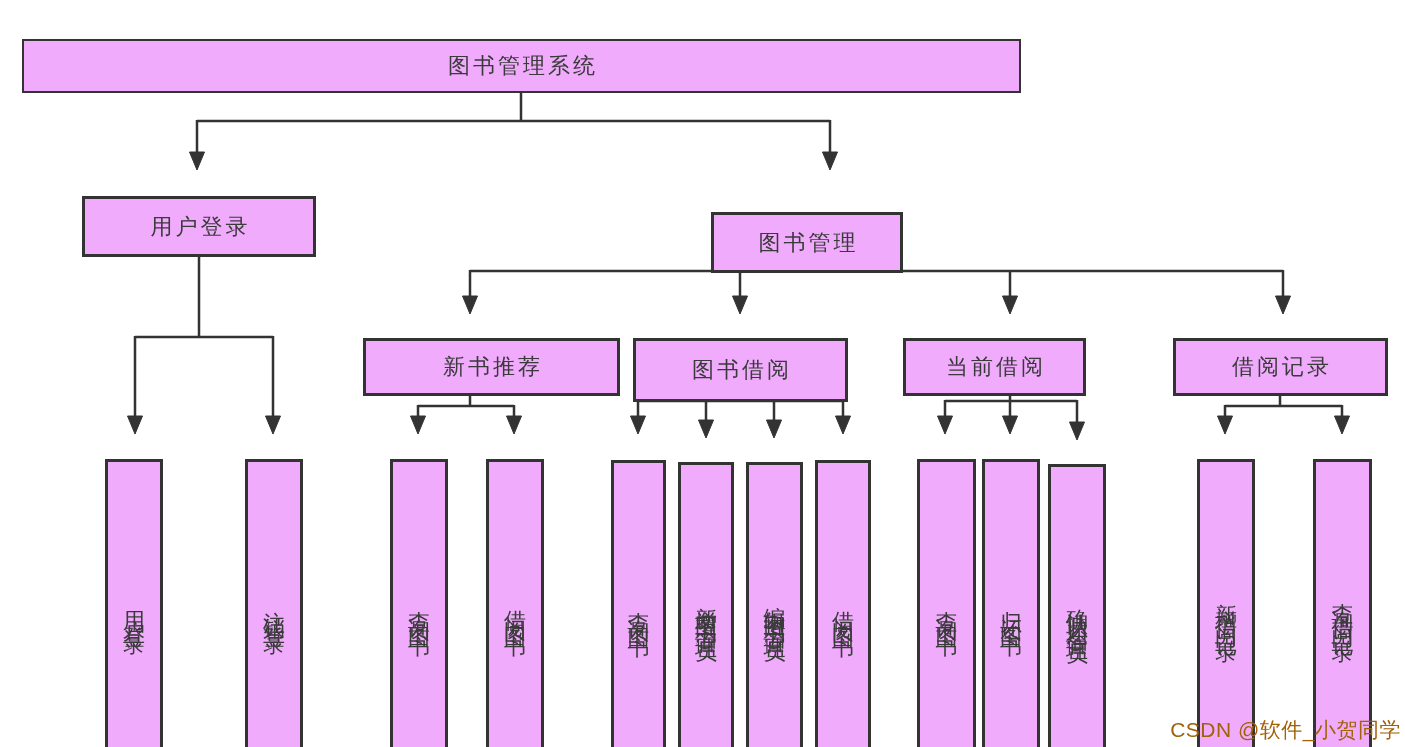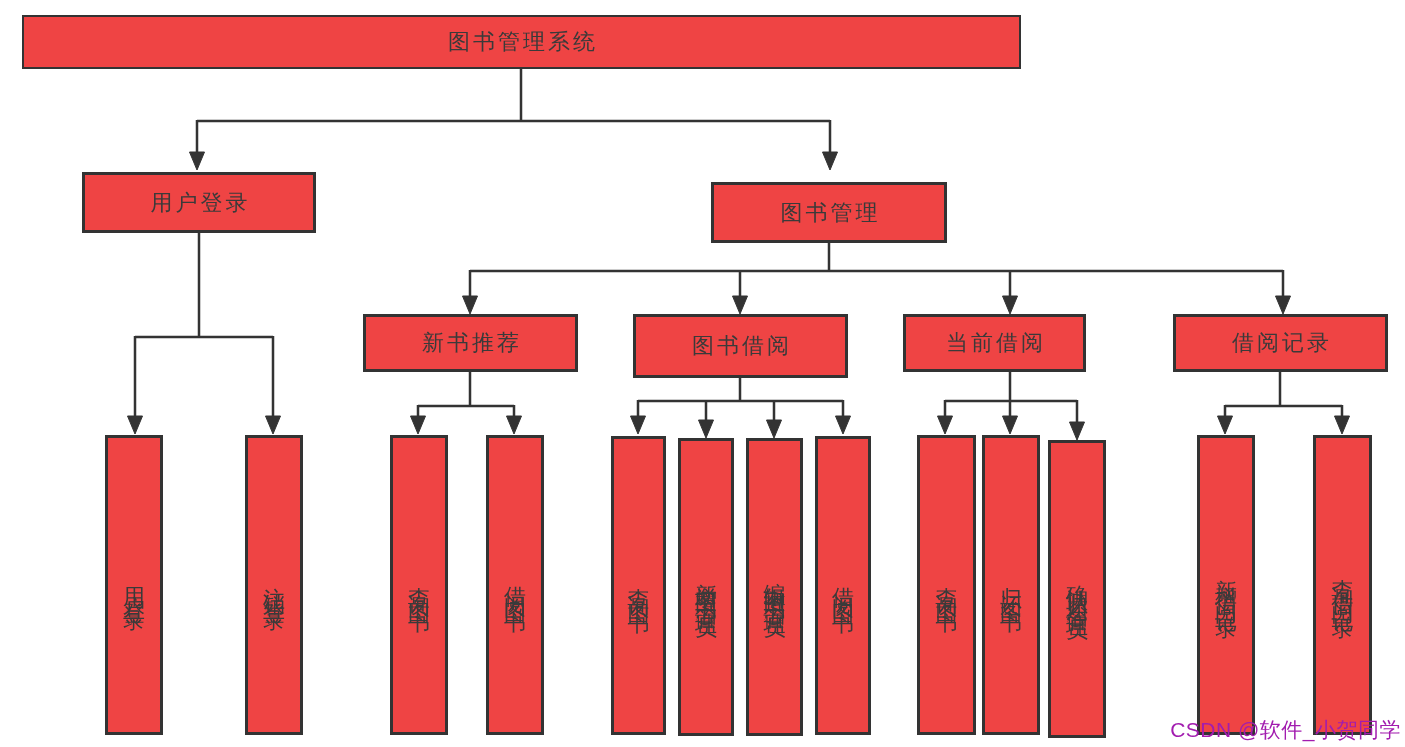--- a/index.html
+++ b/index.html
@@ -7,40 +7,40 @@
     position:relative;
     width:1405px;height:747px;
     overflow:hidden;
     font-family:"Liberation Sans","DejaVu Sans",sans-serif;
   }
   #edges{position:absolute;left:0;top:0;z-index:1;}
   .node{
     position:absolute;z-index:2;
     box-sizing:border-box;
     border:3px solid #333333;
-    background:#ef4444;
-    display:flex;align-items:center;justify-content:center;
+    background:#f0abfc;
+    display:flex;align-items:center;justify-content:center;margin-top:24px;
   }
   .node.root{border-width:2px;}
   .lbl{
     font-size:22px;color:#3a3a3a;
     letter-spacing:3px;white-space:nowrap;
     text-indent:3px; 
   }
   .v .lbl{
     writing-mode:vertical-rl;
     text-orientation:mixed;
     letter-spacing:8px;line-height:1;
     text-indent:0;
   }
   .v .lbl.tight{letter-spacing:5px;}
   #watermark{
     position:absolute;z-index:5;
     right:4px;bottom:3px;
-    font-size:21px;color:#a21caf;
+    font-size:21px;color:#a16207;
     letter-spacing:0.5px;white-space:nowrap;
   }
 </style>
 </head>
 <body>
 
 <svg id="edges" width="1405" height="747" viewBox="0 0 1405 747">
   <path fill="none" stroke="#333333" stroke-width="2.5" d="
     M521,68 L521,121 M197,121 L830,121 M197,120 L197,158 M830,120 L830,158
     M199,233 L199,337 M135,337 L273,337 M135,336 L135,421 M273,336 L273,421
@@ -75,25 +75,25 @@
   </g>
 </svg>
 
 <div class="node root" style="left:22px;top:15px;width:999px;height:54px">
   <span class="lbl">图书管理系统</span>
 </div>
 
 <div class="node" style="left:82px;top:172px;width:234px;height:61px">
   <span class="lbl">用户登录</span>
 </div>
-<div class="node" style="left:711px;top:182px;width:236px;height:61px">
+<div class="node" style="left:711px;top:188px;width:192px;height:61px">
   <span class="lbl">图书管理</span>
 </div>
 
-<div class="node" style="left:363px;top:314px;width:215px;height:58px">
+<div class="node" style="left:363px;top:314px;width:257px;height:58px">
   <span class="lbl">新书推荐</span>
 </div>
 <div class="node" style="left:633px;top:314px;width:215px;height:64px">
   <span class="lbl">图书借阅</span>
 </div>
 <div class="node" style="left:903px;top:314px;width:183px;height:58px">
   <span class="lbl">当前借阅</span>
 </div>
 <div class="node" style="left:1173px;top:314px;width:215px;height:58px">
   <span class="lbl">借阅记录</span>

